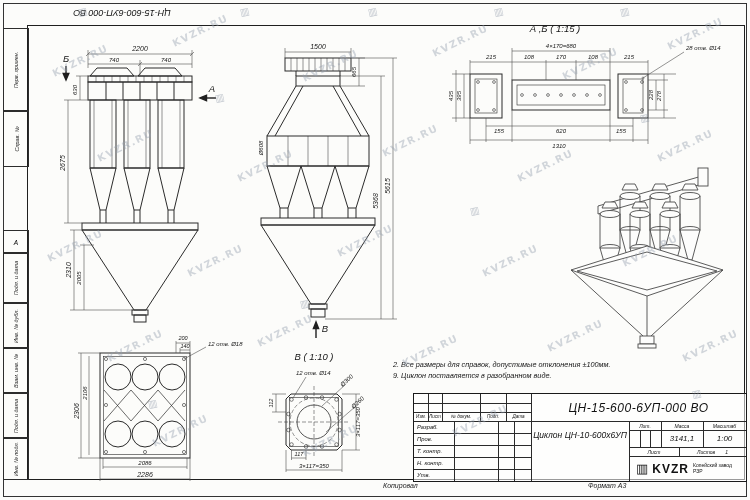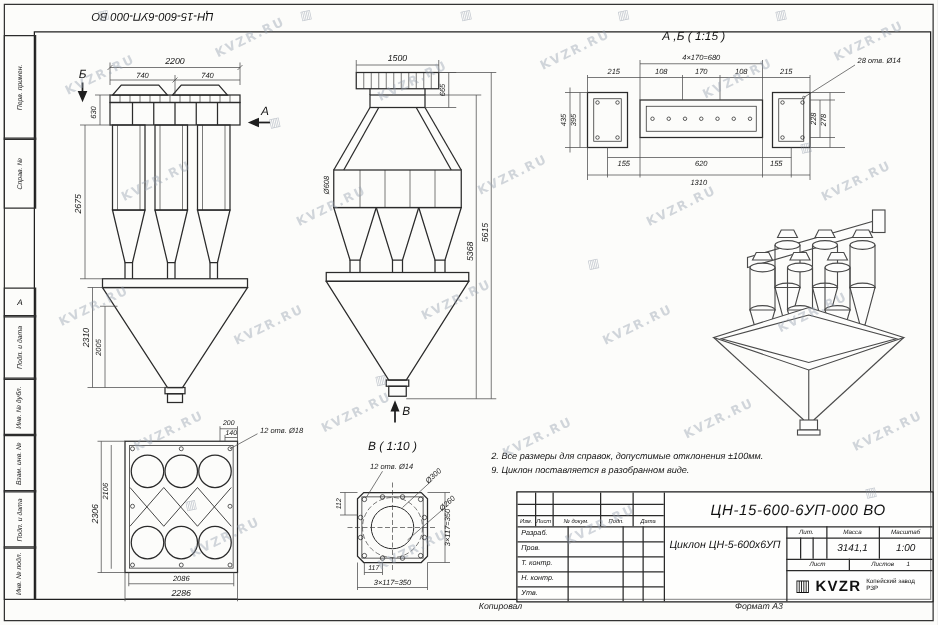--- a/index.html
+++ b/index.html
@@ -488,21 +488,21 @@
     <div class="cell" style="left:0;top:18px;width:14px;height:9px;font-size:4.6px">Изм.</div>
     <div class="cell" style="left:14px;top:18px;width:14px;height:9px;font-size:4.6px">Лист</div>
     <div class="cell" style="left:28px;top:18px;width:38px;height:9px;font-size:4.6px">№ докум.</div>
     <div class="cell" style="left:66px;top:18px;width:26px;height:9px;font-size:4.6px">Подп.</div>
     <div class="cell" style="left:92px;top:18px;width:25px;height:9px;font-size:4.6px">Дата</div>
     <div class="cell" style="left:1px;top:27px;width:39px;height:12px;font-size:5.8px;justify-content:flex-start;padding-left:2px">Разраб.</div>
     <div class="cell" style="left:1px;top:39px;width:39px;height:12px;font-size:5.8px;justify-content:flex-start;padding-left:2px">Пров.</div>
     <div class="cell" style="left:1px;top:51px;width:39px;height:12px;font-size:5.8px;justify-content:flex-start;padding-left:2px">Т. контр.</div>
     <div class="cell" style="left:1px;top:63px;width:39px;height:12px;font-size:5.8px;justify-content:flex-start;padding-left:2px">Н. контр.</div>
     <div class="cell" style="left:1px;top:75px;width:39px;height:12px;font-size:5.8px;justify-content:flex-start;padding-left:2px">Утв.</div>
-    <div class="cell" style="left:117px;top:30px;width:98px;height:22px;font-size:8.5px;text-align:center">Циклон ЦН-5-600х6УП</div>
+    <div class="cell" style="left:117px;top:30px;width:98px;height:22px;font-size:8.5px;text-align:center">Циклон ЦН-10-600х6УП</div>
     <div class="cell" style="left:215px;top:27px;width:32px;height:9px;font-size:5px">Лит.</div>
     <div class="cell" style="left:247px;top:27px;width:42px;height:9px;font-size:5px">Масса</div>
     <div class="cell" style="left:289px;top:27px;width:43px;height:9px;font-size:5px">Масштаб</div>
     <div class="cell" style="left:247px;top:36px;width:42px;height:17px;font-size:8px">3141,1</div>
     <div class="cell" style="left:289px;top:36px;width:43px;height:17px;font-size:8px">1:00</div>
     <div class="cell" style="left:215px;top:53px;width:50px;height:9px;font-size:5px">Лист</div>
     <div class="cell" style="left:265px;top:53px;width:67px;height:9px;font-size:5px;gap:10px">
       <span>Листов</span>
       <span>1</span>
     </div>

